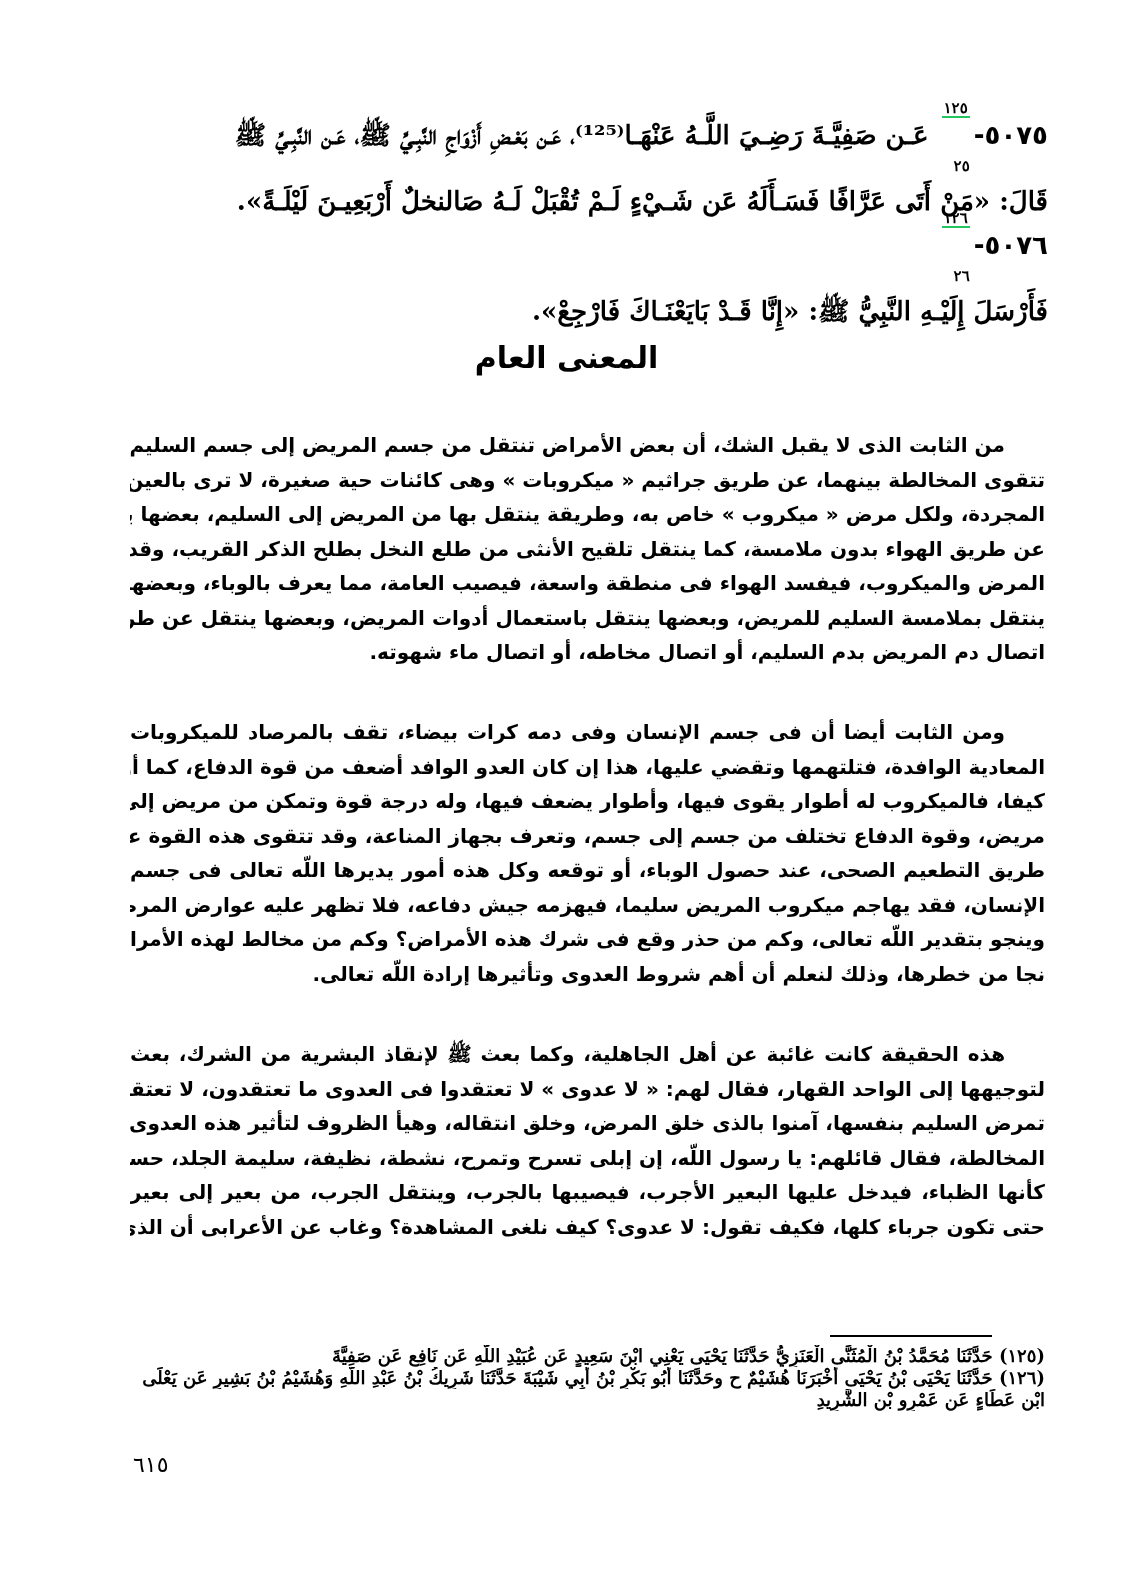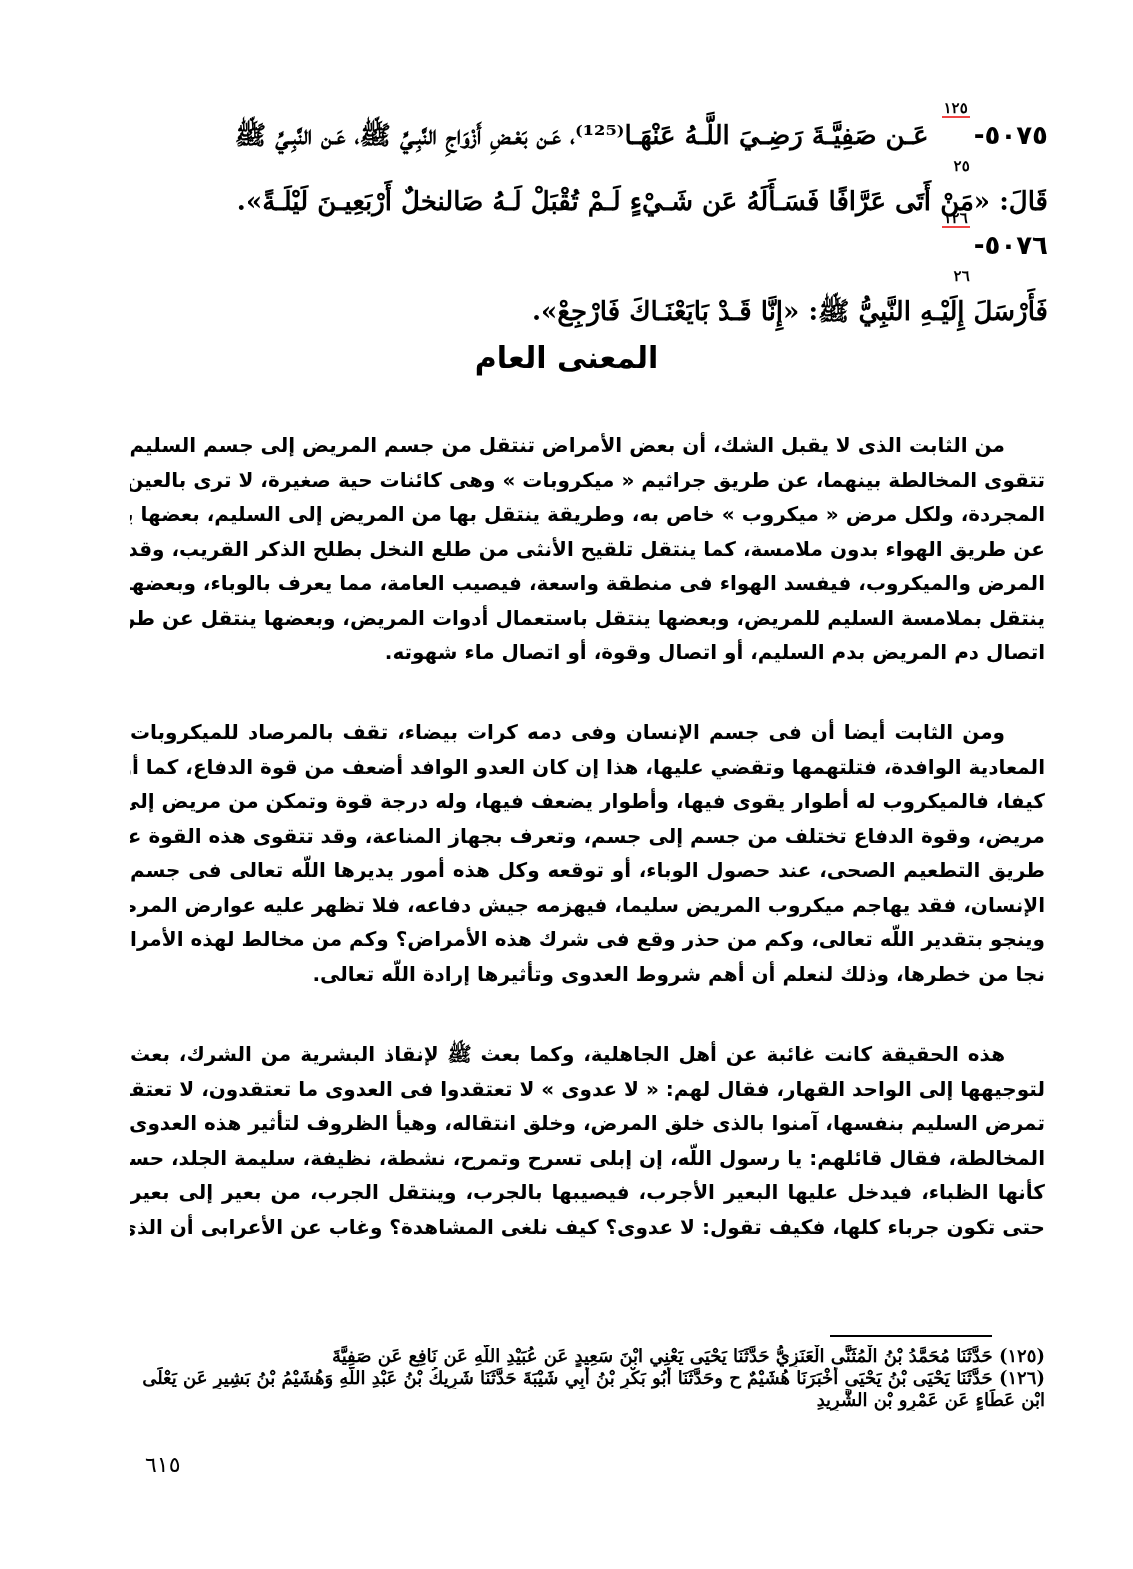--- a/index.html
+++ b/index.html
@@ -3,31 +3,31 @@
 <meta charset="utf-8">
 <style>
   html, body { margin:0; padding:0; background:#ffffff; }
   body { width:1133px; height:1569px; position:relative; overflow:hidden; color:#000; }
   .page { position:absolute; left:0; top:0; width:1133px; height:1569px; }
   .rtl { direction:rtl; unicode-bidi:embed; }
   .hadith { position:absolute; left:128px; width:920px; font-family:"DejaVu Serif", serif; font-weight:bold; font-size:26px; line-height:55px; text-align:justify; text-align-last:right; }
   .hadith .line { display:block; white-space:nowrap; overflow:hidden; }
   .hnum { font-family:"DejaVu Sans", sans-serif; font-weight:bold; }
   .frac { display:inline-block; vertical-align:middle; text-align:center; font-size:15px; line-height:16px; margin:0 4px; }
-  .frac .top { display:block; border-bottom:2px solid #ef4444; padding:0 2px; }
+  .frac .top { display:block; border-bottom:2px solid #22c55e; padding:0 2px; }
   .frac .bot { display:block;margin-top:40px; }
   .heading { position:absolute; left:0; width:1133px; top:340px; text-align:center; font-family:"DejaVu Sans", sans-serif; font-weight:bold; font-size:30px; }
   .body-text { position:absolute; left:130px; width:915px; font-family:"DejaVu Sans", sans-serif; font-weight:bold; font-size:20px; line-height:34.5px; }
   .body-text .line { display:block; white-space:nowrap; overflow:hidden; text-align:justify; text-align-last:justify; }
   .body-text .line.last { text-align-last:right; }
   .body-text .line.first { padding-right:40px; }
   .rule { position:absolute; left:830px; top:1335px; width:162px; height:2px; background:#000; }
   .footnotes { position:absolute; left:130px; width:915px; font-family:"DejaVu Serif", serif; font-weight:bold; font-size:18px; line-height:22px; }
   .footnotes .line { display:block; white-space:nowrap; overflow:hidden; }
-  .pagenum { position:absolute; left:133px; top:1452px; font-family:"DejaVu Sans", sans-serif; font-size:22px; direction:rtl;margin-left:12px; }
+  .pagenum { position:absolute; left:133px; top:1452px; font-family:"DejaVu Sans", sans-serif; font-size:22px; direction:rtl; }
 </style>
 </head>
 <body>
 
 <div class="page">
 
   <div class="hadith rtl" style="top:100px;">
     <span class="line">
       <span class="hnum">٥٠٧٥-</span><span class="frac"><span class="top">١٢٥</span><span class="bot">٢٥</span></span>
       <span>عَـن صَفِيَّـةَ رَضِـيَ اللَّـهُ عَنْهَـا⁽¹²⁵⁾، عَـن بَعْـضِ أَزْوَاجِ النَّبِـيِّ ﷺ، عَـن النَّبِـيِّ ﷺ</span>
@@ -44,21 +44,21 @@
 
   <div class="heading rtl">المعنى العام</div>
 
   <div class="body-text rtl" style="top:428px;">
     <span class="line first">من الثابت الذى لا يقبل الشك، أن بعض الأمراض تنتقل من جسم المريض إلى جسم السليم،</span>
     <span class="line">تتقوى المخالطة بينهما، عن طريق جراثيم « ميكروبات » وهى كائنات حية صغيرة، لا ترى بالعين</span>
     <span class="line">المجردة، ولكل مرض « ميكروب » خاص به، وطريقة ينتقل بها من المريض إلى السليم، بعضها ينتقل</span>
     <span class="line">عن طريق الهواء بدون ملامسة، كما ينتقل تلقيح الأنثى من طلع النخل بطلح الذكر القريب، وقد يكثر</span>
     <span class="line">المرض والميكروب، فيفسد الهواء فى منطقة واسعة، فيصيب العامة، مما يعرف بالوباء، وبعضها</span>
     <span class="line">ينتقل بملامسة السليم للمريض، وبعضها ينتقل باستعمال أدوات المريض، وبعضها ينتقل عن طريق</span>
-    <span class="line last">اتصال دم المريض بدم السليم، أو اتصال وقوة، أو اتصال ماء شهوته.</span>
+    <span class="line last">اتصال دم المريض بدم السليم، أو اتصال مخاطه، أو اتصال ماء شهوته.</span>
   </div>
 
   <div class="body-text rtl" style="top:715px;">
     <span class="line first">ومن الثابت أيضا أن فى جسم الإنسان وفى دمه كرات بيضاء، تقف بالمرصاد للميكروبات</span>
     <span class="line">المعادية الوافدة، فتلتهمها وتقضي عليها، هذا إن كان العدو الوافد أضعف من قوة الدفاع، كما أو</span>
     <span class="line">كيفا، فالميكروب له أطوار يقوى فيها، وأطوار يضعف فيها، وله درجة قوة وتمكن من مريض إلى</span>
     <span class="line">مريض، وقوة الدفاع تختلف من جسم إلى جسم، وتعرف بجهاز المناعة، وقد تتقوى هذه القوة عن</span>
     <span class="line">طريق التطعيم الصحى، عند حصول الوباء، أو توقعه وكل هذه أمور يديرها اللّه تعالى فى جسم</span>
     <span class="line">الإنسان، فقد يهاجم ميكروب المريض سليما، فيهزمه جيش دفاعه، فلا تظهر عليه عوارض المرض،</span>
     <span class="line">وينجو بتقدير اللّه تعالى، وكم من حذر وقع فى شرك هذه الأمراض؟ وكم من مخالط لهذه الأمراض</span>

